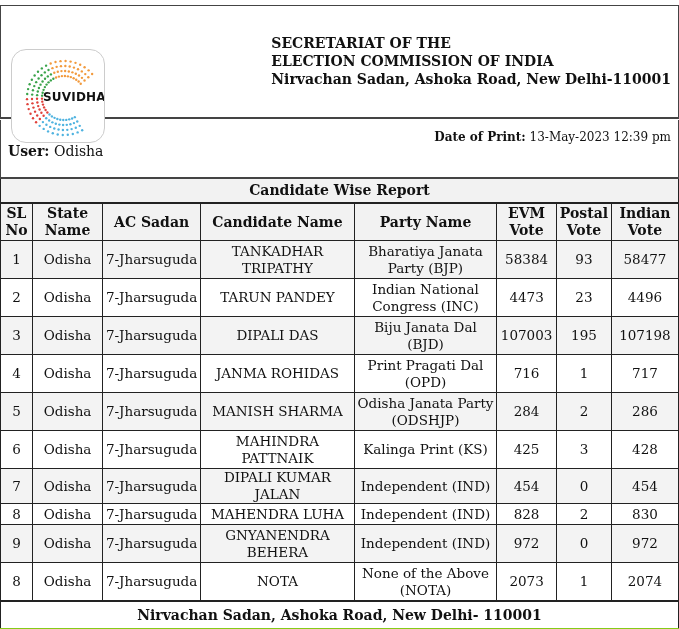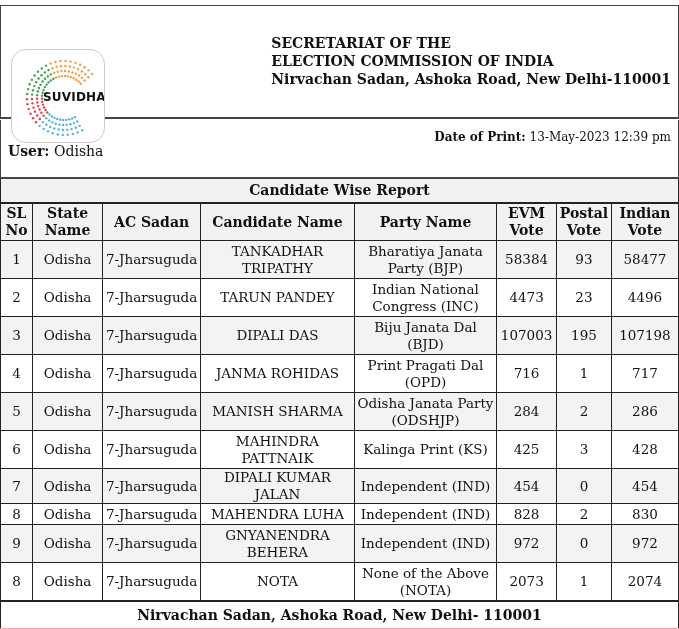--- a/index.html
+++ b/index.html
@@ -13,21 +13,21 @@
   .printdate { position:absolute; right:8px; top:130px; font-size:12px; }
   b { font-weight:bold; }
   table { position:absolute; left:0; top:177px; width:679px; border-collapse:collapse; font-size:13.5px; }
   td, th { border:1px solid #222; text-align:center; vertical-align:middle; padding:0 2px; line-height:17px; }
   th { font-weight:bold; font-size:14px; background:#f2f2f2; }
   .title-row th { background:#f2f2f2; height:23px; border-top:2px solid #444; border-bottom:2px solid #222;margin-top:21px; }
   tbody tr:nth-child(odd) td { background:#f3f3f3; }
   tbody tr:nth-child(even) td { background:#fff; }
   .tall td { height:37px; }
   .short td { height:20px; }
-  .footer td { font-weight:bold; font-size:14px; height:26px; background:#fff !important; border-top:2px solid #222; border-bottom:2px solid #fca5a5; }
+  .footer td { font-weight:bold; font-size:14px; height:26px; background:#fff !important; border-top:2px solid #222; border-bottom:2px solid #84cc16; }
   .hdr th { height:36px; }
 </style>
 </head>
 <body>
 
 <div class="header"></div>
 <div class="logo">
   <svg width="94" height="94" id="logo-svg">
       <circle cx="68.72893124320068" cy="33.71214293673596" r="1.2" fill="#f29a3d"></circle>
       <circle cx="66.62162438352584" cy="31.56199220139245" r="1.2" fill="#f29a3d"></circle>

